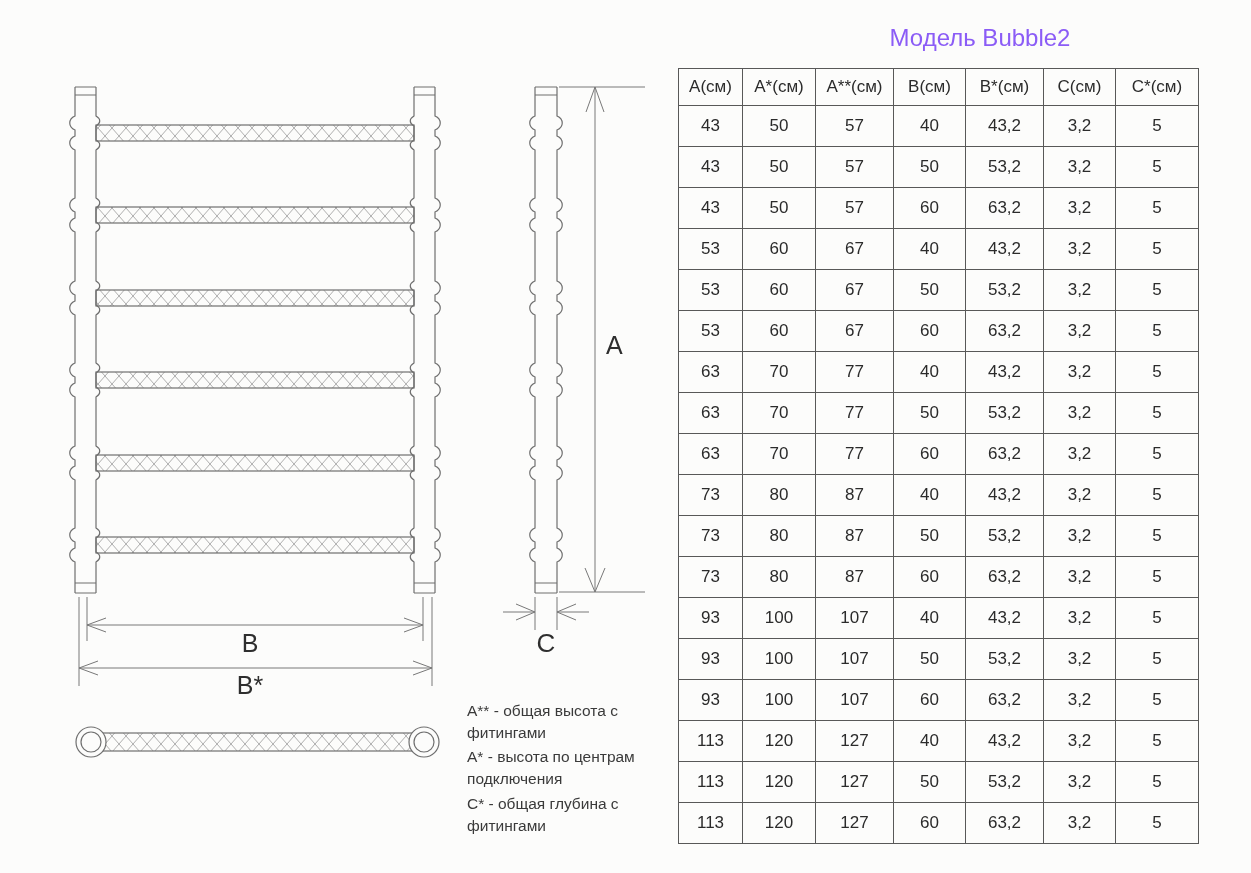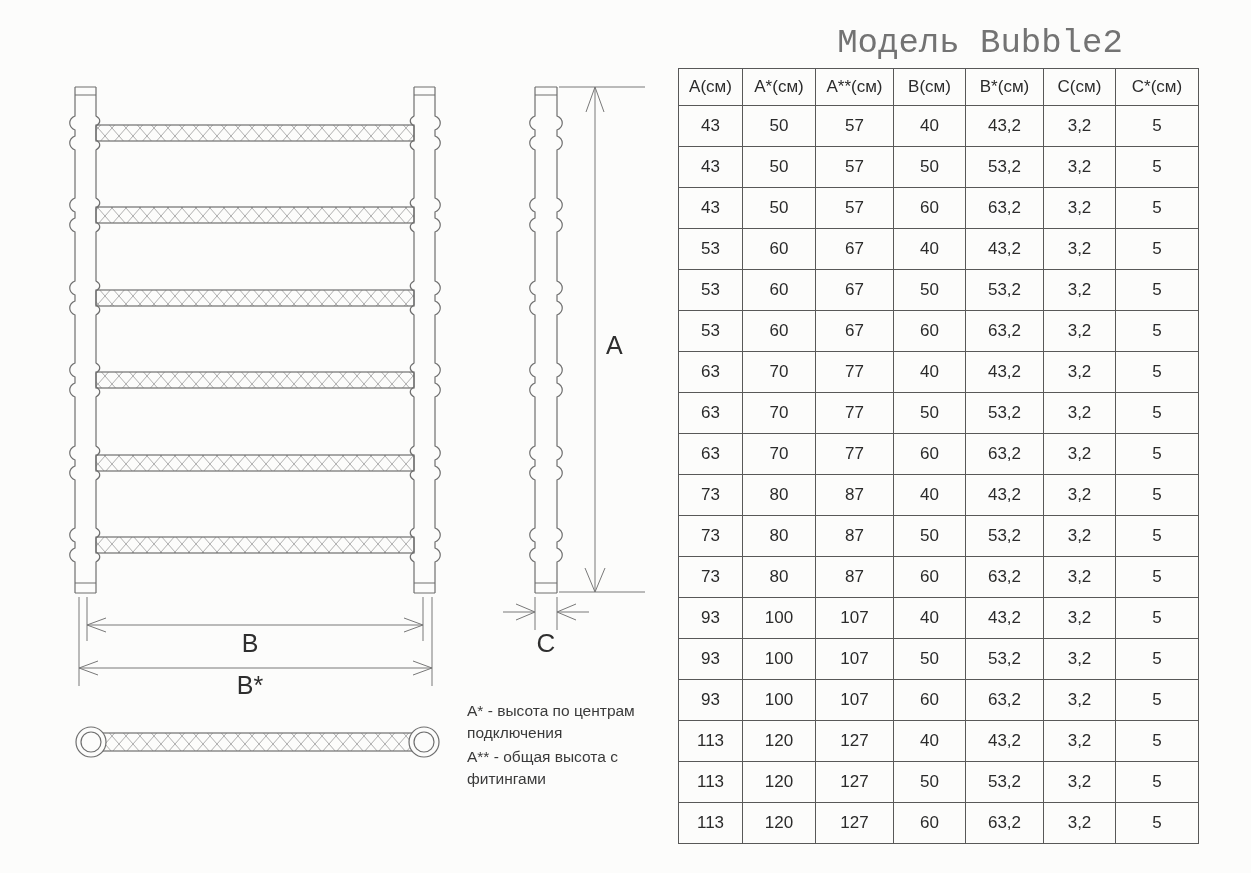--- a/index.html
+++ b/index.html
@@ -8,24 +8,23 @@
     width:1251px;height:873px;
     background:#fcfcfb;
     font-family:"Liberation Sans", sans-serif;
     color:#2e2e2e;
     overflow:hidden;
   }
   .doc-title{
     position:absolute;
     left:980px;top:24px;
     transform:translateX(-50%);
-    font-size:34px;
-    color:#737373;
+    font-size:24px;
+    color:#8b5cf6;
     white-space:nowrap;
-    font-family:Liberation Mono, monospace;
   }
   .drawing-svg{position:absolute;left:0;top:0;}
   .legend{
     position:absolute;
     left:467px;top:700px;
     width:218px;
     font-size:15.5px;
     line-height:1.43;
     color:#3a3a3a;
   }
@@ -165,22 +164,23 @@
 
     <g stroke="#787878" stroke-width="1" fill="none">
       <path d="M535,597 L535,630 M557,597 L557,630"></path>
       <path d="M503,612 L535,612 M557,612 L589,612"></path>
       <path d="M535,612 L516,604 M535,612 L516,620 M557,612 L576,604 M557,612 L576,620"></path>
     </g>
     <text x="546" y="652" text-anchor="middle" font-size="26" fill="#2e2e2e" font-family="Liberation Sans, sans-serif">C</text>
   </svg>
 
   <div class="legend">
+    <p class="legend-item">А** - общая высота с фитингами</p>
     <p class="legend-item">А* - высота по центрам подключения</p>
-    <p class="legend-item">А** - общая высота с фитингами</p>
+    <p class="legend-item">С* - общая глубина с фитингами</p>
   </div>
 
   <div class="doc-title">Модель Bubble2</div>
 
   <table class="dims-table">
     <colgroup>
       <col style="width:64px">
         <col style="width:73px">
         <col style="width:78px">
       <col style="width:72px">

